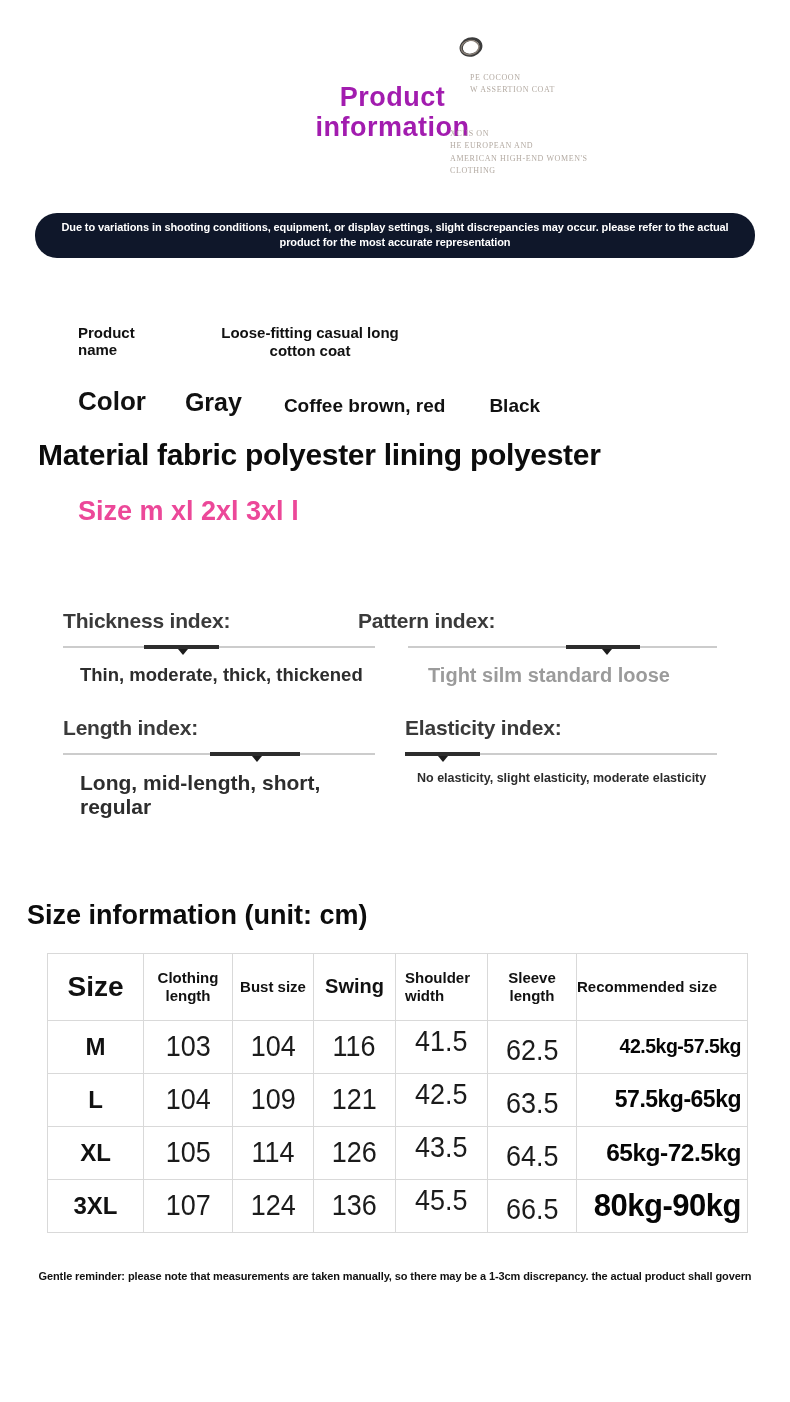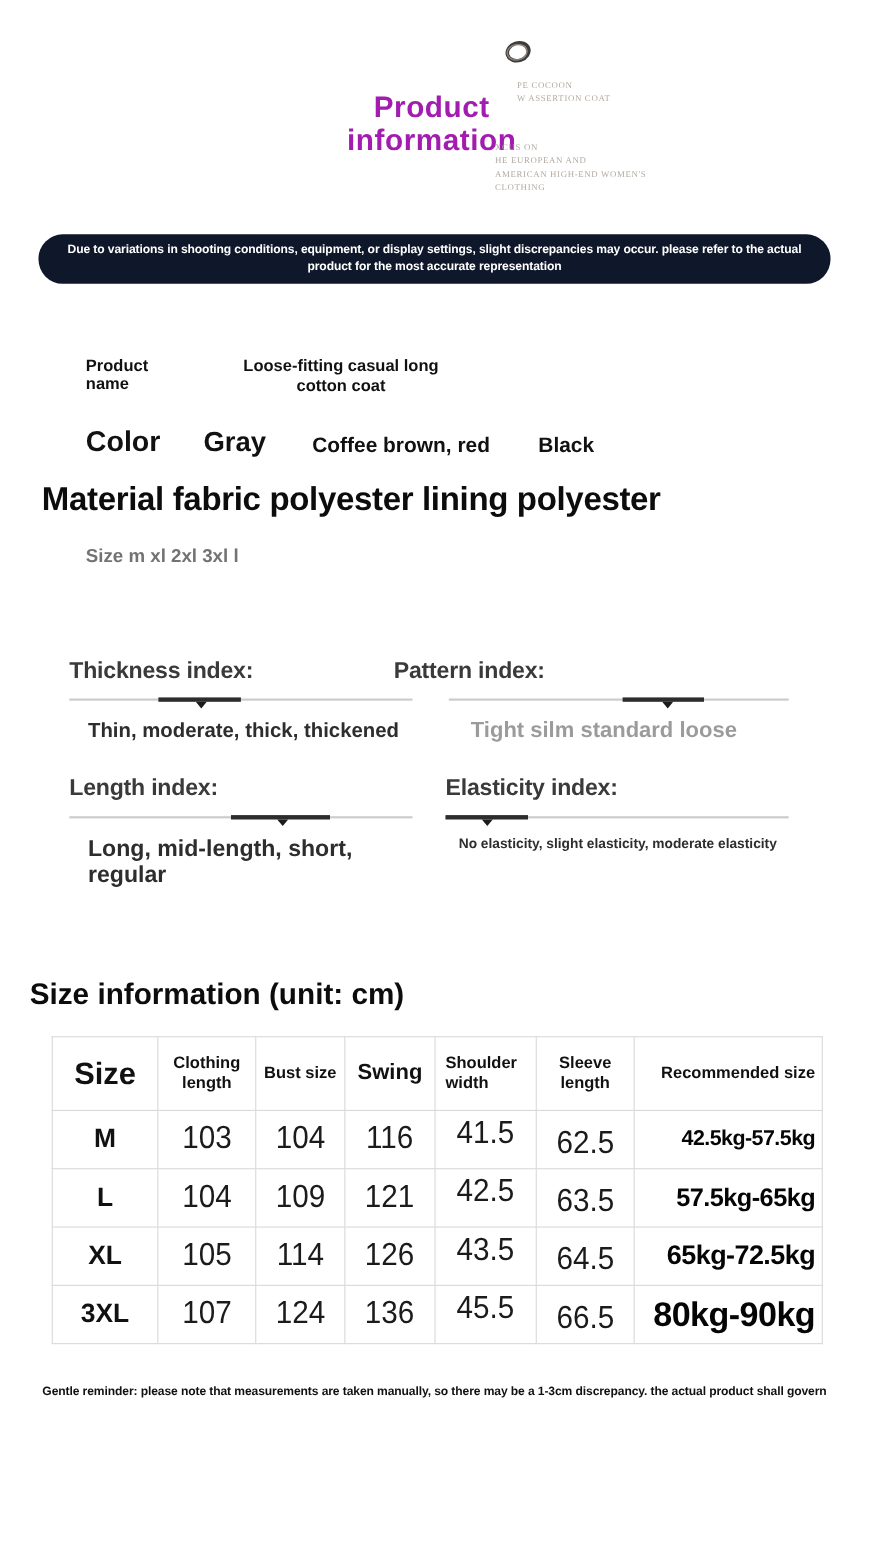--- a/index.html
+++ b/index.html
@@ -24,21 +24,21 @@
   
   .name-row { display:flex; margin:66px 0 0 78px; }
   .name-label { width:72px; font-size:15px; font-weight:bold; color:#111; line-height:1.15; }
   .name-value { margin-left:50px; width:220px; text-align:center; font-size:15px; font-weight:bold; color:#111; line-height:1.2; }
   .color-row { display:flex; align-items:flex-end; margin:26px 0 0 78px; color:#111; }
   .color-label { font-size:26px; font-weight:bold; }
   .color-v1 { margin-left:39px; font-size:25px; font-weight:bold; }
   .color-v2 { margin-left:42px; font-size:19px; font-weight:bold; }
   .color-v3 { margin-left:44px; font-size:19px; font-weight:bold; }
   .material-line { margin:21px 0 0 38px; font-size:30px; font-weight:bold; color:#0c0c0c; letter-spacing:-0.3px; }
-  .size-line { margin:24px 0 0 78px; font-size:17px; font-weight:bold; color:#737373; }
+  .size-line { margin:24px 0 0 78px; font-size:27px; font-weight:bold; color:#ec4899; }
 
   
   .index-grid { position:relative; margin-top:82px; height:195px; }
   .idx { position:absolute; }
   .idx-thickness { left:63px; top:0; width:312px; }
   .idx-pattern   { left:358px; top:0; width:359px; }
   .idx-length    { left:63px; top:107px; width:312px; }
   .idx-elastic   { left:405px; top:107px; width:312px; }
   .idx-h { font-size:21px; font-weight:bold; color:#3a3a3a; letter-spacing:-0.2px; }
   .track { position:relative; margin-top:11px; height:8px; }
@@ -57,21 +57,21 @@
   .table-title { margin:96px 0 0 27px; font-size:27px; font-weight:bold; color:#0c0c0c; }
   table.size-table { margin:22px 0 0 47px; border-collapse:collapse; table-layout:fixed; width:700px; }
   .size-table td, .size-table th { border:1px solid #d9d9d9; overflow:hidden; }
   .size-table col.c0{width:96px} .size-table col.c1{width:89px} .size-table col.c2{width:81px}
   .size-table col.c3{width:82px} .size-table col.c4{width:92px} .size-table col.c5{width:89px}
   .size-table col.c6{width:171px}
   .size-table thead th { height:67px; font-weight:bold; color:#111; font-size:15px; line-height:1.15; text-align:center; vertical-align:middle; }
   .size-table thead th.h-size { font-size:28px; }
   .size-table thead th.h-swing { font-size:20px; }
   .size-table thead th.h-shoulder { text-align:left; padding-left:9px; }
-  .size-table thead th.h-recommended { text-align:right; padding-right:6px; }
+  .size-table thead th.h-recommended { text-align:left; padding-right:6px; }
   .size-table tbody td { height:53px; text-align:center; vertical-align:middle; }
   .size-table td.c-size { font-size:24px; font-weight:bold; color:#111; }
   .num { display:inline-block; font-size:29px; font-weight:400; color:#1b1b1b; transform:scaleX(0.93); }
   .c-shoulder .num { transform:scaleX(0.93) translateY(-5px); }
   .c-sleeve .num { transform:scaleX(0.93) translateY(4px); }
   .c-rec { font-weight:bold; color:#050505; text-align:right !important; padding-right:6px; letter-spacing:-0.5px; white-space:nowrap; }
   .r0 .c-rec { font-size:19.5px; } .r1 .c-rec { font-size:23px; } .r2 .c-rec { font-size:24.5px; }
   .r3 .c-rec { font-size:24.5px; } .r4 .c-rec { font-size:31px; }
 
   .footer-note { margin-top:37px; text-align:center; font-size:11px; font-weight:bold; color:#111; letter-spacing:-0.1px; }

